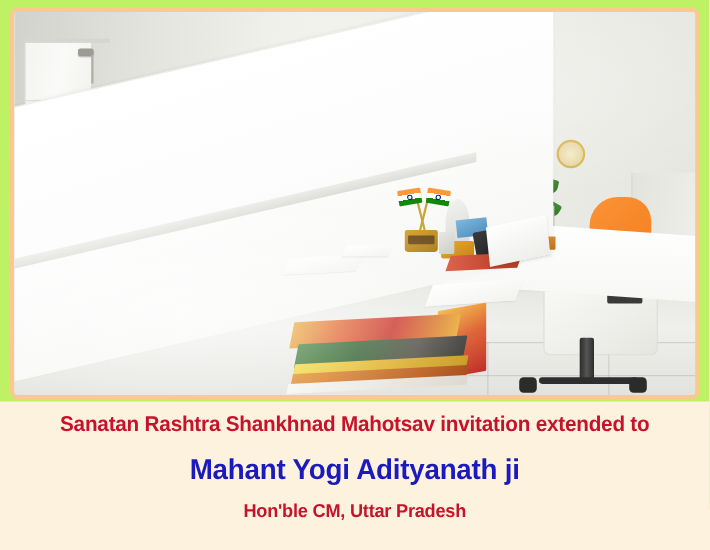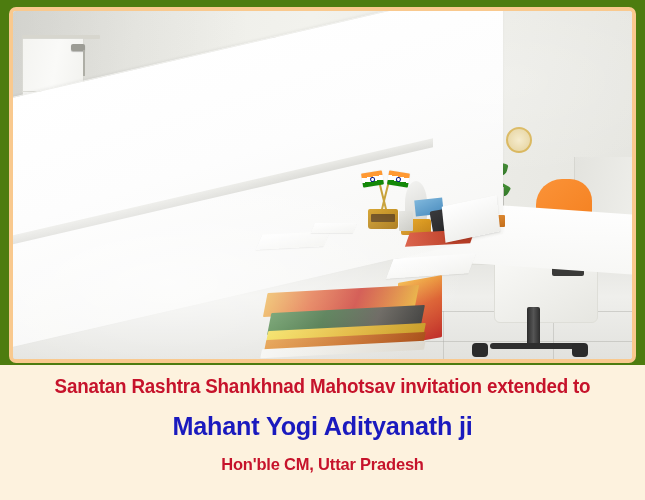--- a/index.html
+++ b/index.html
@@ -7,21 +7,21 @@
   html, body {
     width:645px; height:500px;
     overflow:hidden;
     background:#FDF2DE;
     font-family:"Liberation Sans", sans-serif;
   }
 
   #card {
     position:relative;
     width:645px; height:500px;
-    background:#4d7c0f;
+    background:#bef264;
   }
 
   
   #photo-frame {
     position:absolute;
     left:9px; top:7px;
     width:627px; height:356px;
     border:4px solid #F9C98E;
     border-radius:7px;
     background:#EDEDE9;

